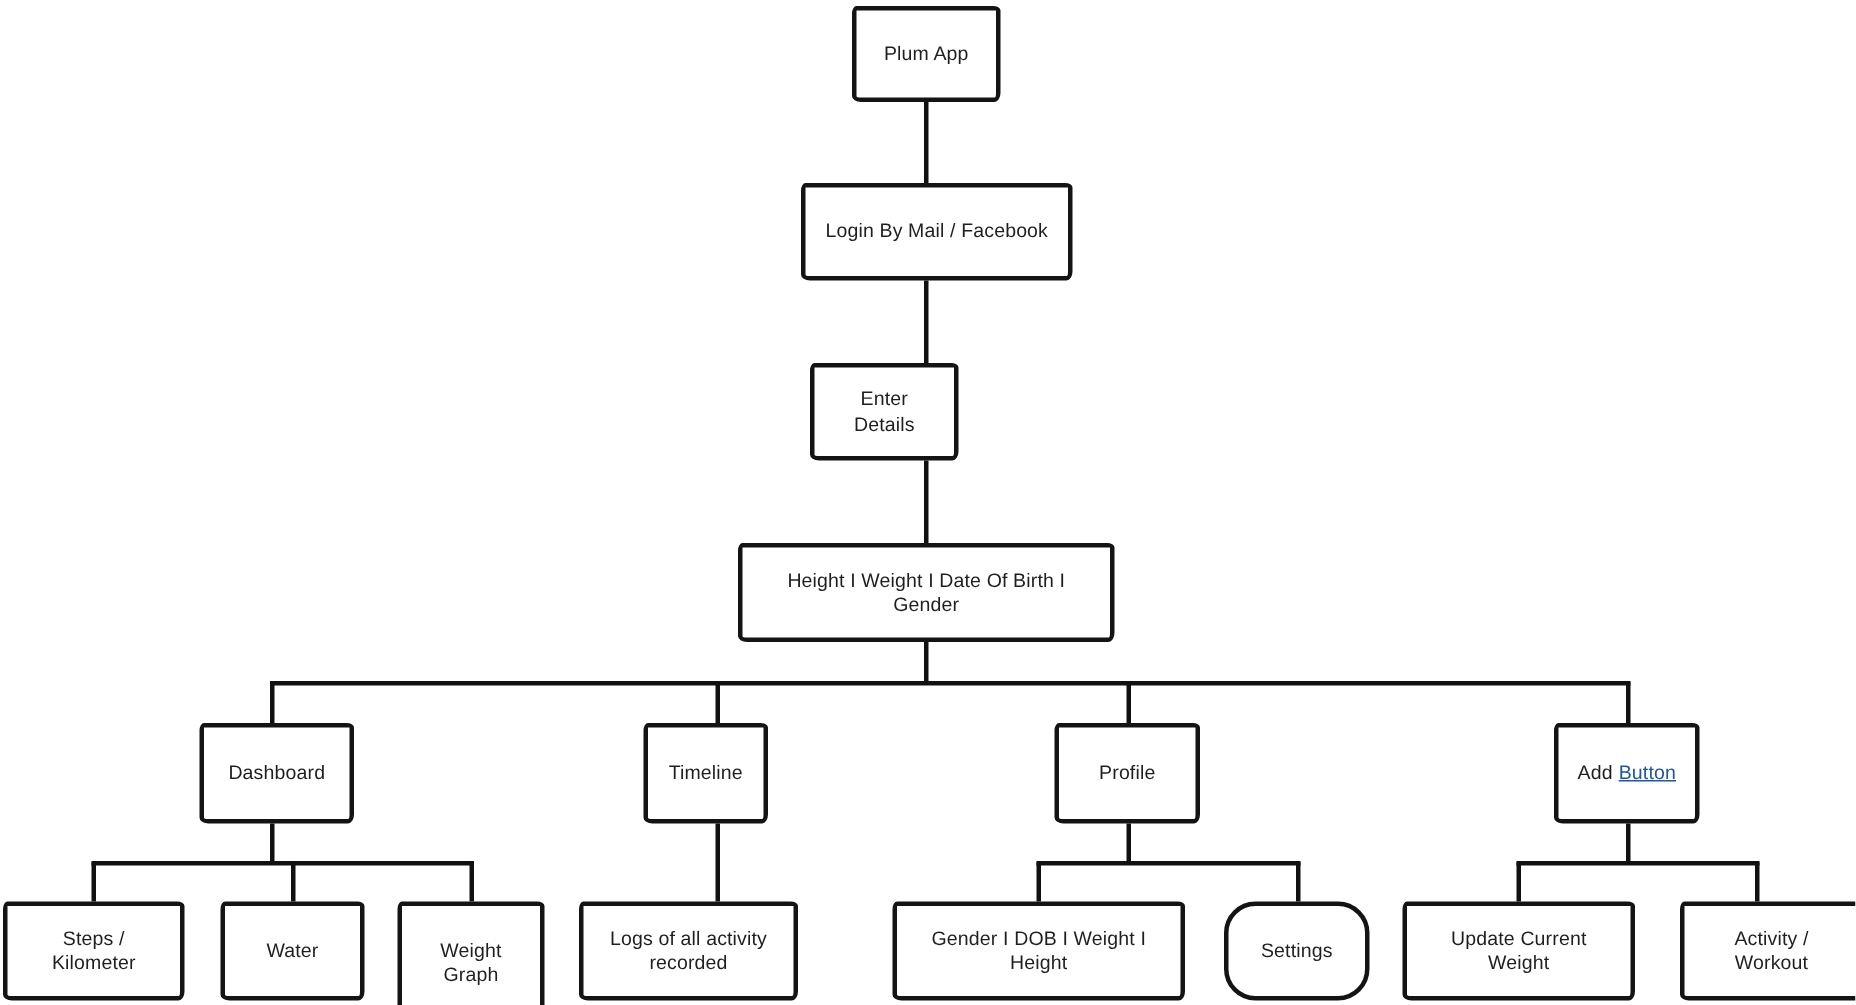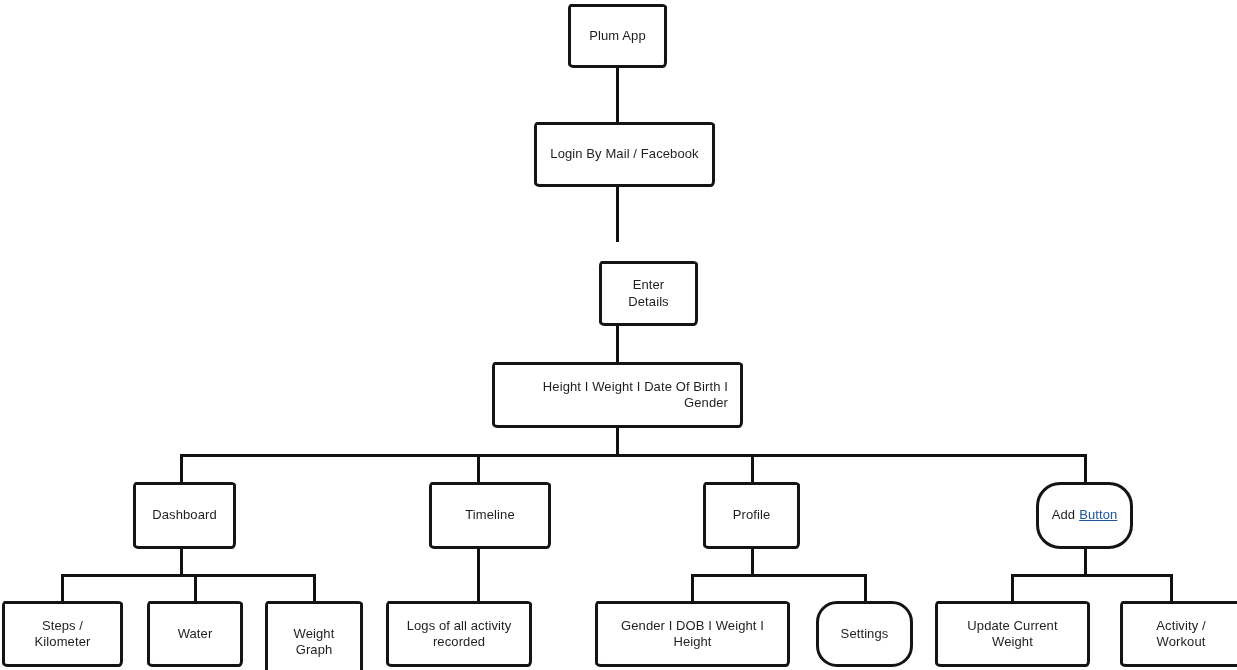--- a/index.html
+++ b/index.html
@@ -72,36 +72,36 @@
     <div class="connector" style="left: 1083.5px; top: 549px; width: 3px; height: 27px;"></div>
     <div class="connector" style="left: 1010.5px; top: 573.5px; width: 162px; height: 3px;"></div>
     <div class="connector" style="left: 1010.5px; top: 575px; width: 3px; height: 26px;"></div>
     <div class="connector" style="left: 1169.5px; top: 575px; width: 3px; height: 26px;"></div>
     <div class="node" style="left: 568px; top: 4px; width: 99px; height: 64px;">
       <span class="node-label">Plum App</span>
     </div>
     <div class="node" style="left: 534px; top: 122px; width: 181px; height: 65px;">
       <span class="node-label">Login By Mail / Facebook</span>
     </div>
-    <div class="node" style="left: 599px; top: 242px; width: 99px; height: 65px; margin-top: 19px;">
+    <div class="node" style="left: 540px; top: 242px; width: 99px; height: 65px;">
       <span class="node-label">Enter Details</span>
     </div>
-    <div class="node" style="left: 492px; top: 362px; width: 251px; height: 66px; text-align: right;">
+    <div class="node" style="left: 492px; top: 362px; width: 251px; height: 66px;">
       <span class="node-label">Height I Weight I Date Of Birth I Gender</span>
     </div>
     <div class="node" style="left: 133px; top: 482px; width: 103px; height: 67px;">
       <span class="node-label">Dashboard</span>
     </div>
-    <div class="node" style="left: 429px; top: 482px; width: 122px; height: 67px;">
+    <div class="node" style="left: 429px; top: 482px; width: 83px; height: 67px;">
       <span class="node-label">Timeline</span>
     </div>
     <div class="node" style="left: 703px; top: 482px; width: 97px; height: 67px;">
       <span class="node-label">Profile</span>
     </div>
-    <div class="node" style="left: 1036px; top: 482px; width: 97px; height: 67px; border-radius: 24px;">
+    <div class="node" style="left: 1036px; top: 482px; width: 97px; height: 67px;">
       <span class="node-label"><span>Add</span><span class="node-link">Button</span></span>
     </div>
     <div class="node" style="left: 2px; top: 601px; width: 121px; height: 66px;">
       <span class="node-label">Steps / Kilometer</span>
     </div>
     <div class="node" style="left: 147px; top: 601px; width: 96px; height: 66px;">
       <span class="node-label">Water</span>
     </div>
     <div class="node" style="left: 265px; top: 601px; width: 98px; height: 82px;">
       <span class="node-label">Weight Graph</span>

